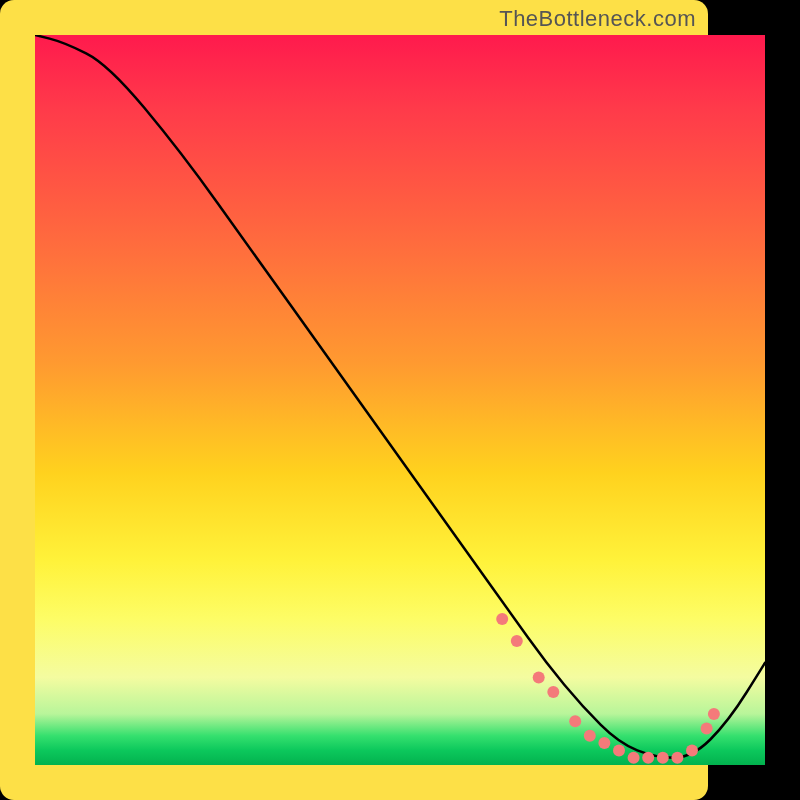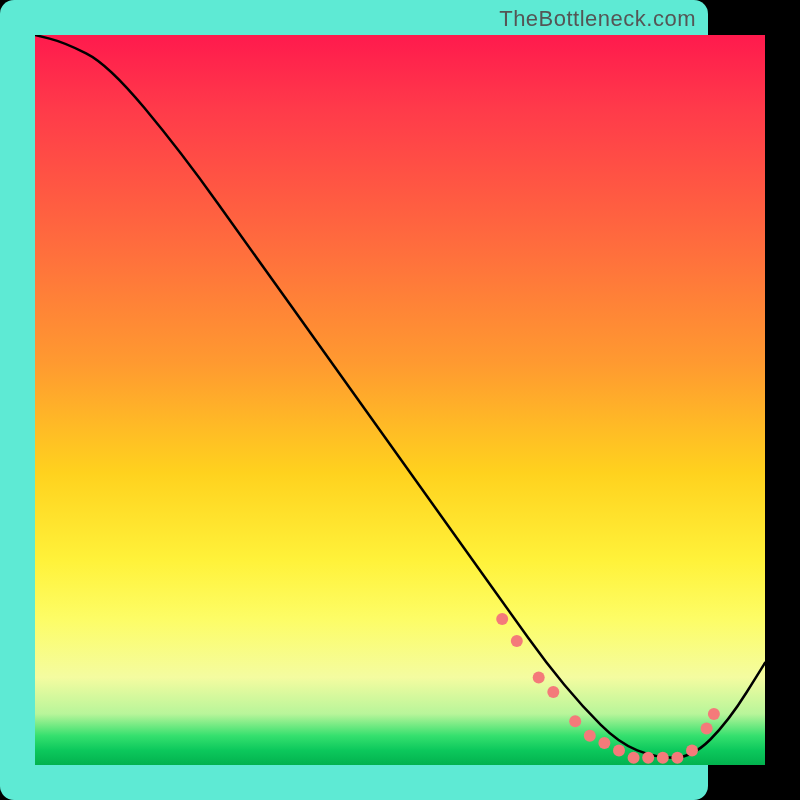--- a/index.html
+++ b/index.html
@@ -8,21 +8,21 @@
     width: 800px;
     height: 800px;
     background: #000;
     overflow: hidden;
     font-family: Arial, Helvetica, sans-serif;
   }
   .frame {
     position: relative;
     width: 708px;
     height: 800px;
-    background: #5eead4;
+    background: #fde047;
     border-radius: 14px;
   }
   .watermark {
     position: absolute;
     top: 6px;
     right: 12px;
     color: #555;
     font-size: 22px;
     font-weight: 500;
     letter-spacing: 0.5px;

